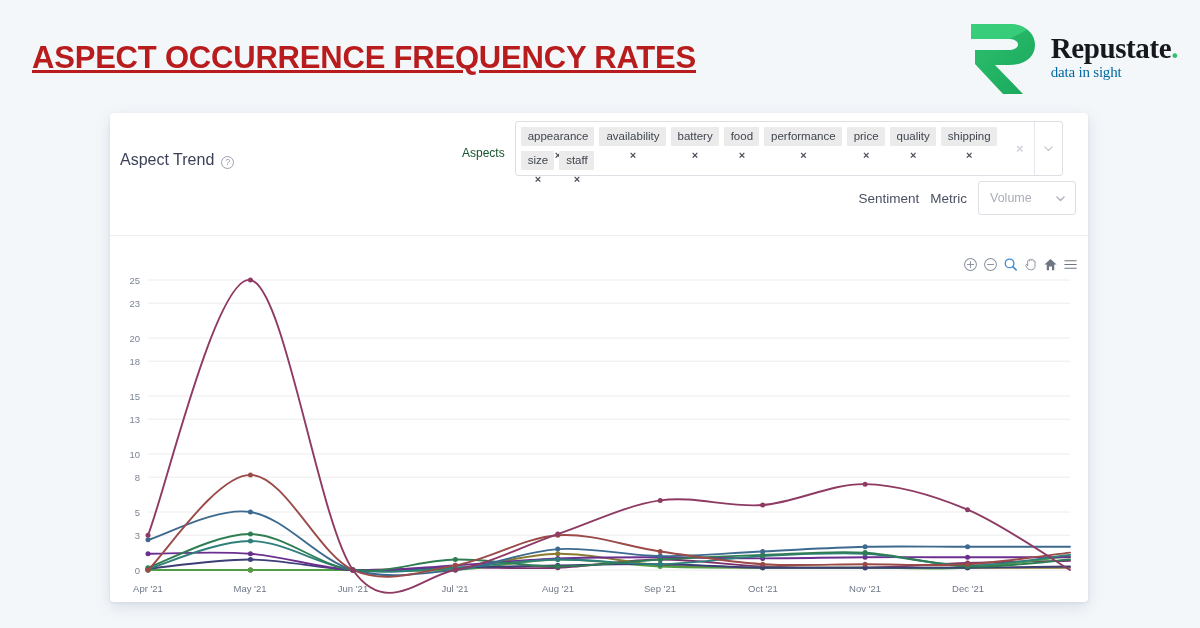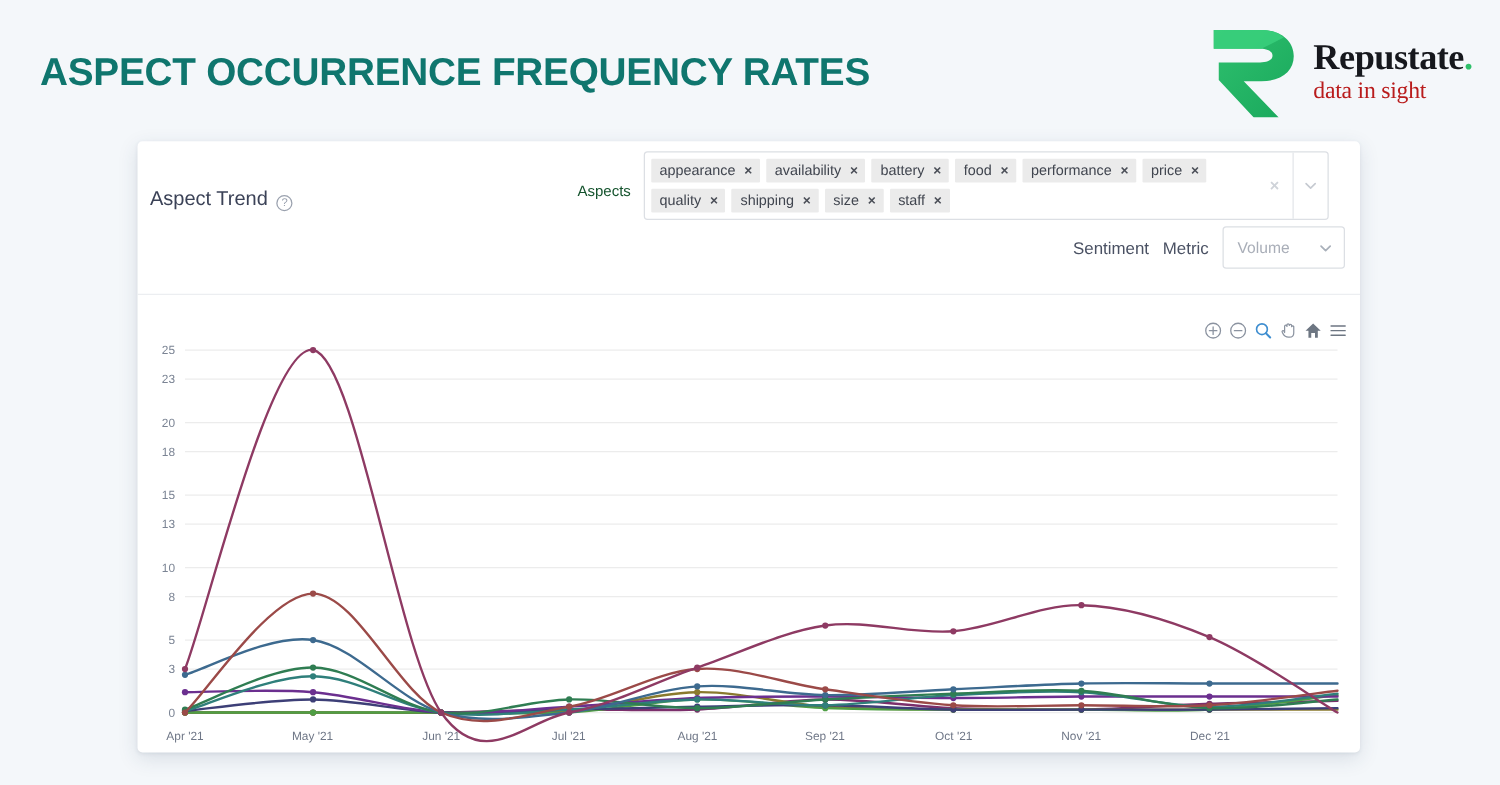--- a/index.html
+++ b/index.html
@@ -8,28 +8,29 @@
     background: #f4f7fa;
     font-family: "Liberation Sans", sans-serif;
     overflow: hidden;
   }
   .page { position: relative; width: 1200px; height: 628px; background: #f4f7fa; }
 
   
   .banner-title {
     position: absolute; left: 32px; top: 40px;
     font-size: 31px; font-weight: bold; letter-spacing: -0.2px;
-    color: #0f766e;
+    color: #b91c1c;
+    text-decoration: underline;
   }
   .logo { position: absolute; right: 22px; top: 20px; display: flex; align-items: center; gap: 14px; }
   .logo-mark { width: 72px; height: 74px; flex: none; }
   .logo-text { display: flex; flex-direction: column; line-height: 1.05; font-family: Liberation Serif, serif; }
   .logo-name { font-size: 29px; font-weight: bold; color: #16181d; letter-spacing: -0.4px; }
   .logo-name .dot { color: #2ec06a; }
-  .logo-tag { font-size: 19px; color: #b91c1c; letter-spacing: -0.2px; margin-top: 2px; }
+  .logo-tag { font-size: 15px; color: #0369a1; letter-spacing: -0.2px; margin-top: 2px; }
 
   
   .card {
     position: absolute; left: 110px; top: 113px;
     width: 978px; height: 489px;
     background: #fff; border-radius: 4px;
     box-shadow: 0 5px 16px rgba(40,60,90,0.13), 0 1px 3px rgba(40,60,90,0.08);
   }
   .card-head { position: relative; height: 123px; border-bottom: 1px solid #eceef1; }
 
@@ -47,21 +48,21 @@
   .aspects-row { position: absolute; left: 352px; top: 8px; display: flex; align-items: flex-start; }
   .aspects-label { font-size: 12px; color: #14532d; margin-top: 25px; margin-right: 10px; }
   .aspects-box {
     width: 548px; min-height: 52px; border: 1px solid #dcdfe4; border-radius: 3px;
     display: flex; align-items: stretch; background: #fff;
   }
   .tags { flex: 1; display: flex; flex-wrap: wrap; gap: 5px 5px; padding: 5px 5px; align-content: flex-start; }
   .tag {
     background: #ebebeb; color: #40454f; font-size: 11.5px;
     padding: 3px 6px 3px 7px; display: inline-flex; align-items: center; gap: 7px;
-    border-radius: 1px; height: 19px; white-space: nowrap;
+    border-radius: 1px; height: 19px; white-space: nowrap; flex-direction: column;
   }
   .tag .x { color: #4b4f58; font-size: 11px; font-weight: bold; cursor: pointer; }
   .clear-all {
     width: 28px; display: flex; align-items: center; justify-content: center;
     color: #cfd3d9; font-size: 13px; font-weight: bold;
   }
   .caret-cell {
     width: 28px; border-left: 1px solid #e3e6ea;
     display: flex; align-items: center; justify-content: center;
   }

